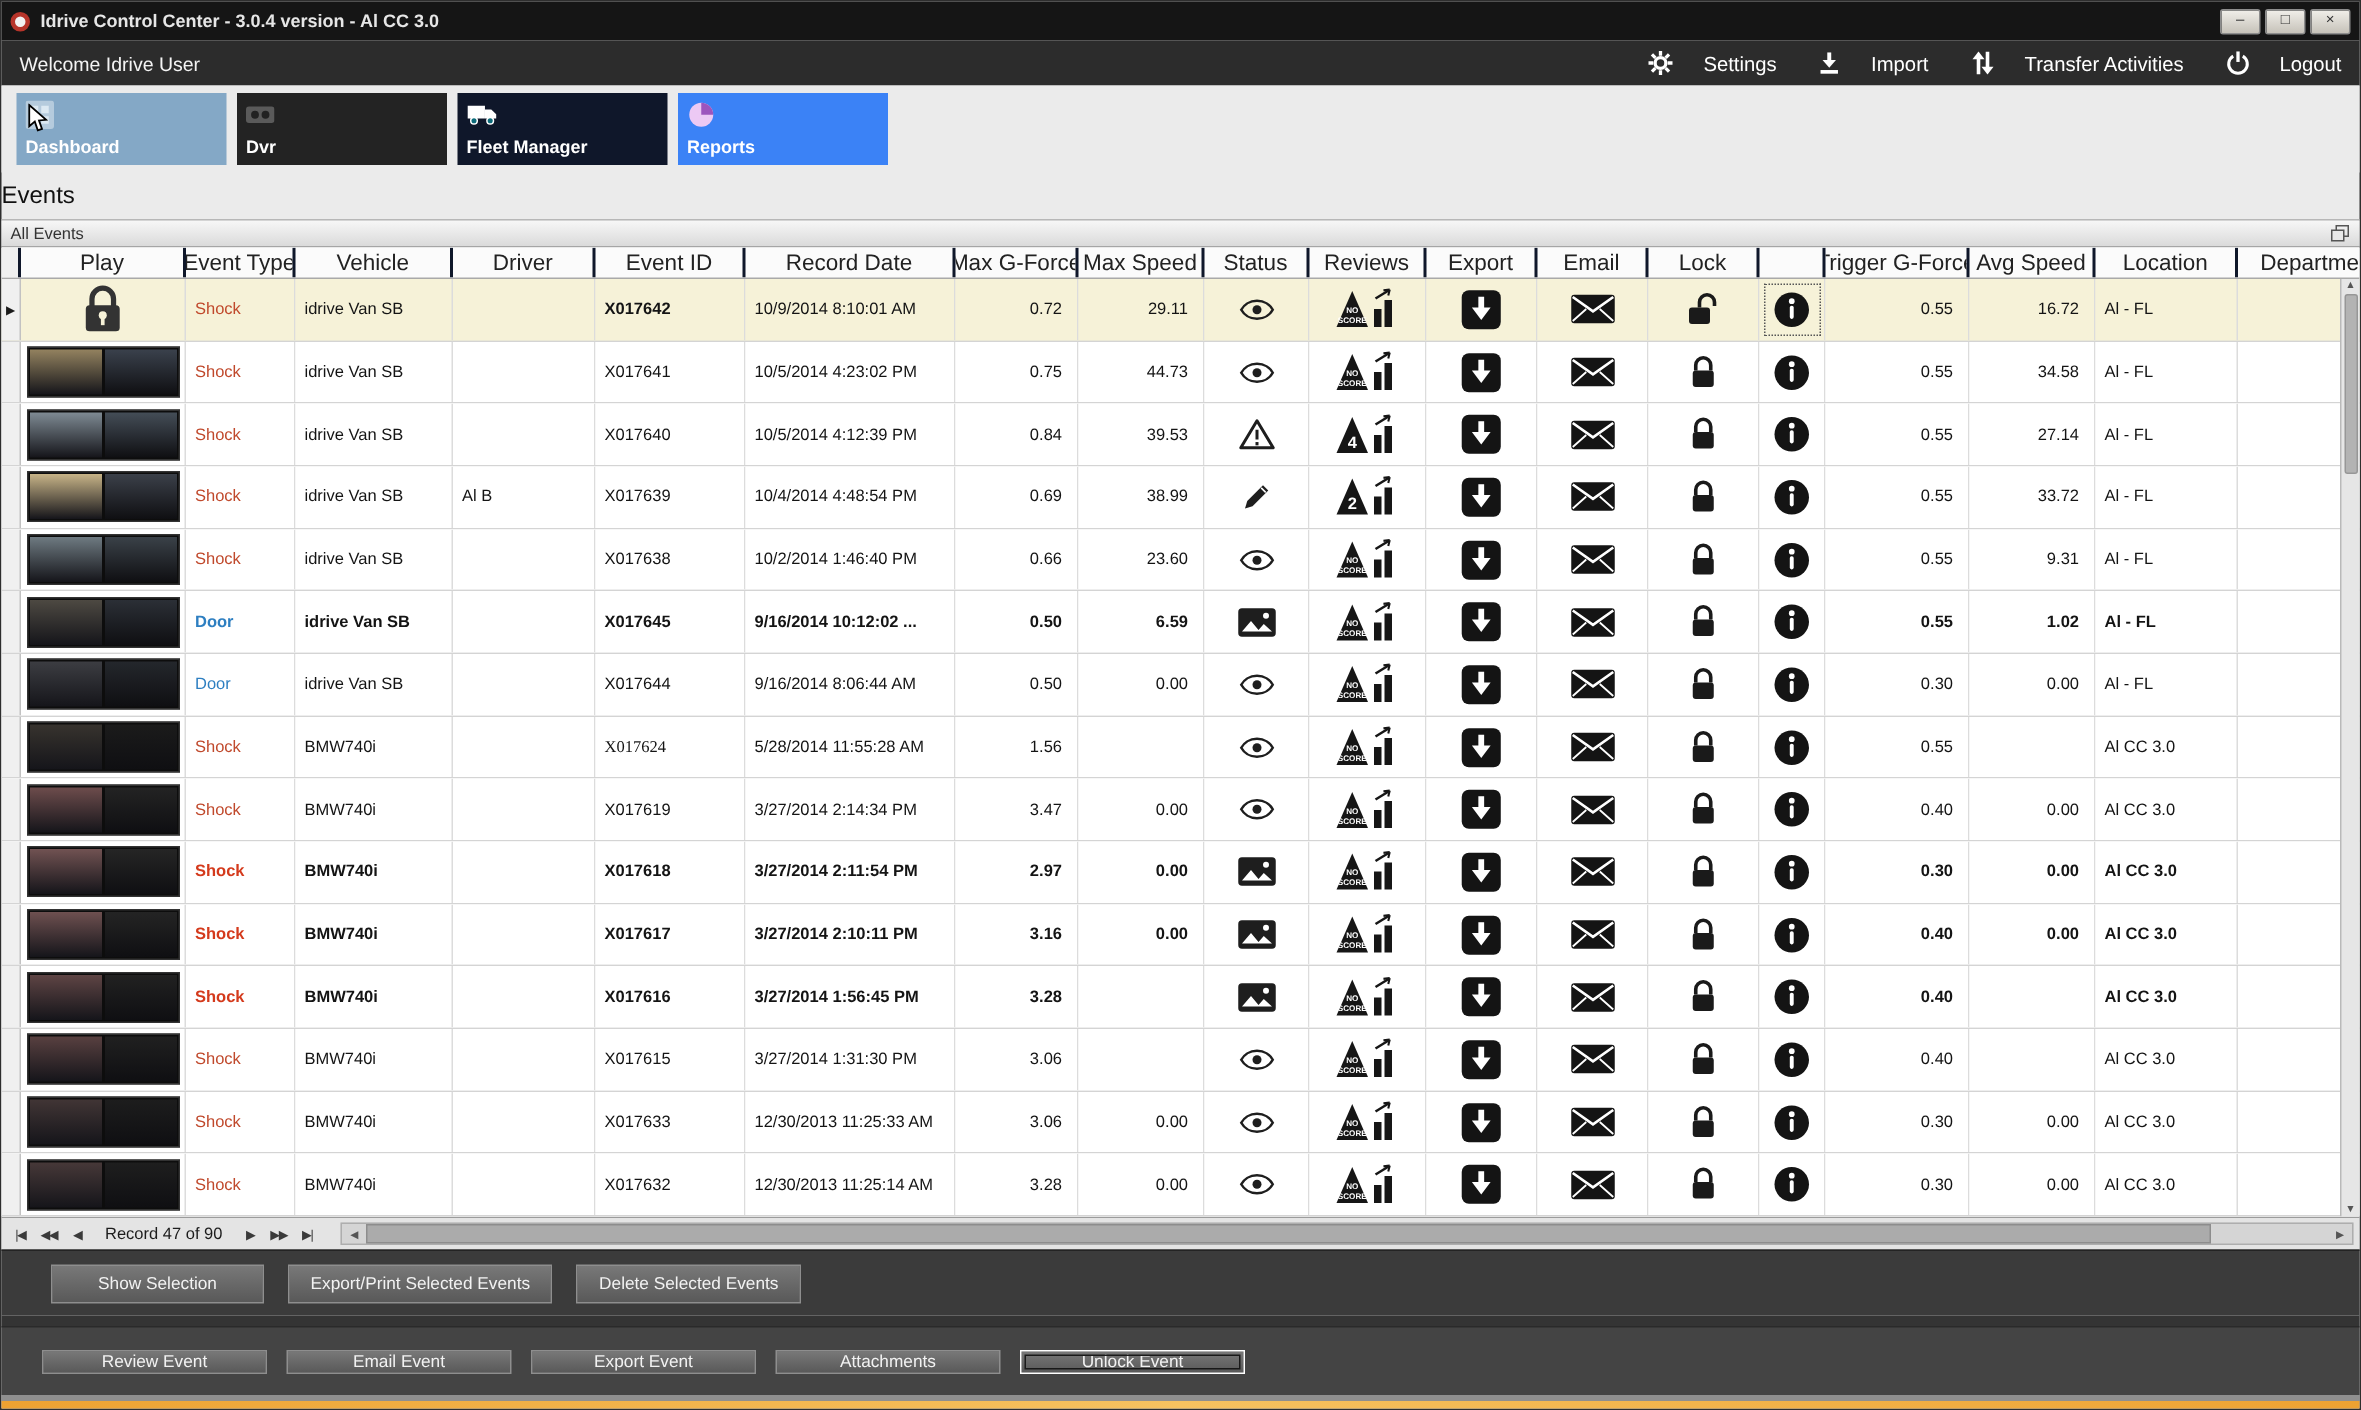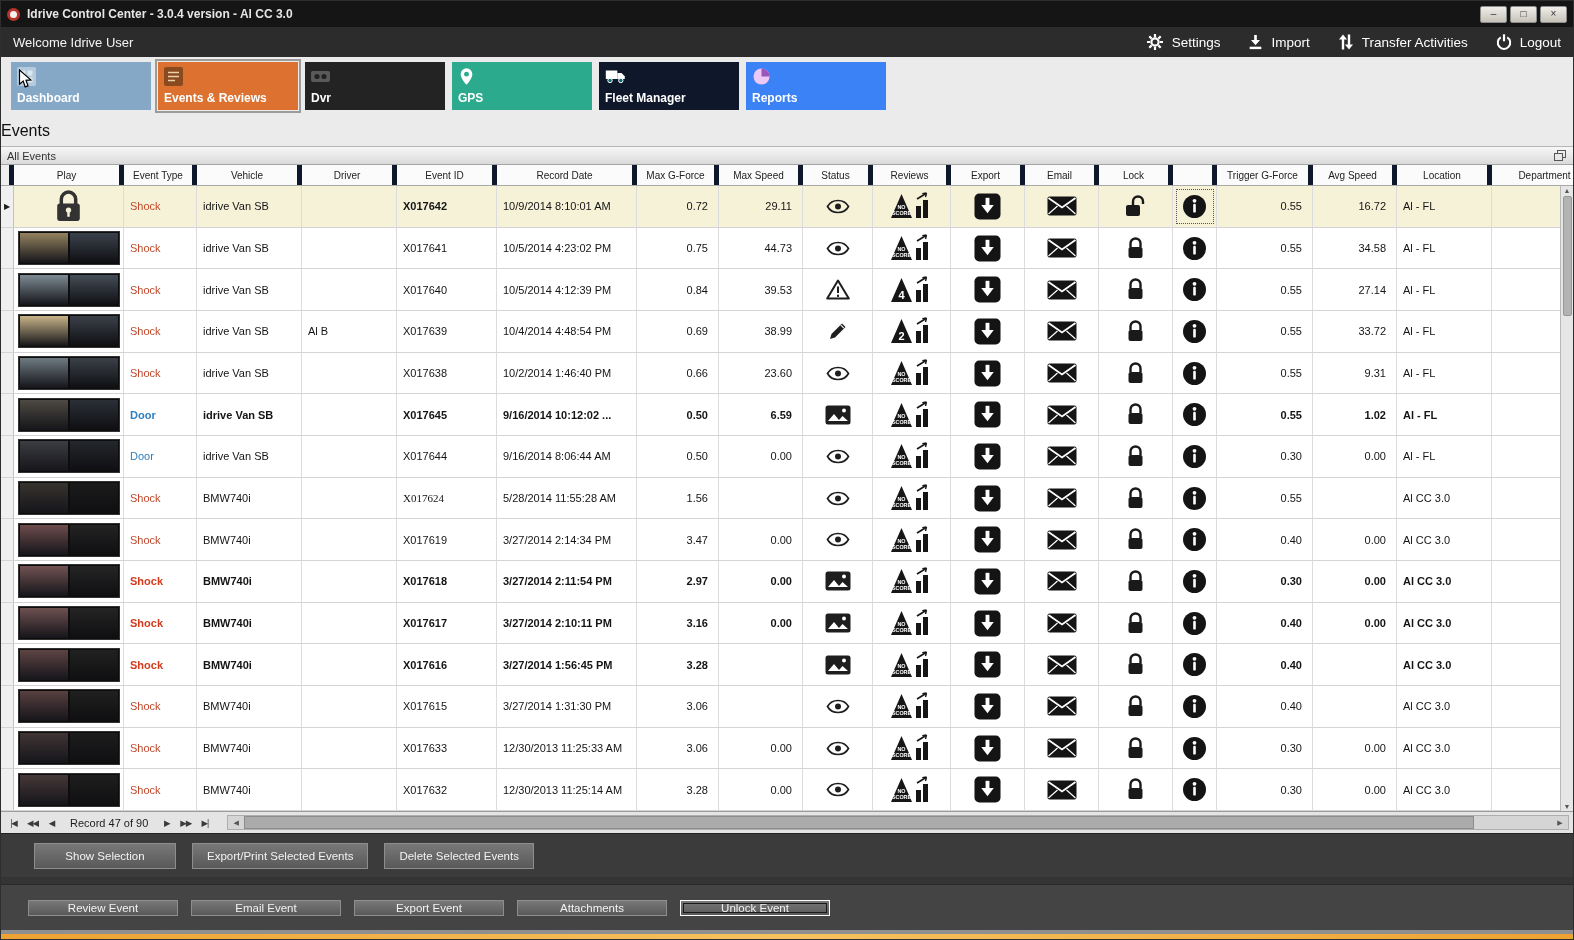--- a/index.html
+++ b/index.html
@@ -11,41 +11,41 @@
   .titlebar{height:26px;background:#151515;display:flex;align-items:center;padding:0 6px;flex:none}
   .app-icon{width:13px;height:13px;border-radius:50%;background:#f2f2f2;border:3px solid #b6342a;margin-right:7px;flex:none}
   .title-text{color:#e6e6e6;font-size:12px;font-weight:bold;flex:1;white-space:nowrap;overflow:hidden}
   .win-controls{display:flex;align-items:center}
   .win-btn{display:inline-flex;align-items:center;justify-content:center;width:27px;height:17px;background:linear-gradient(#f0eee9,#c6c2b9);border:1px solid #8d8d8d;border-radius:2px;font-size:10px;color:#333;margin-left:3px;cursor:pointer;line-height:1}
 
   
   .appheader{height:30px;background:#2c2c2c;display:flex;align-items:center;padding:0 12px;flex:none;color:#fff}
   .welcome{font-size:13px;color:#f4f4f4}
   .header-actions{margin-left:auto;display:flex;gap:28px;align-items:center}
-  .h-action{display:flex;align-items:center;gap:8px;cursor:pointer;font-size:13.5px;color:#fff;white-space:nowrap}
+  .h-action{display:flex;align-items:center;gap:20px;cursor:pointer;font-size:13.5px;color:#fff;white-space:nowrap}
   .h-ico{line-height:0;display:inline-flex}
 
   
   .tiles{height:58px;background:#ebebeb;display:flex;align-items:center;gap:7px;padding-left:10px;flex:none}
   .tile{width:140px;height:48px;position:relative;cursor:pointer;flex:none}
   .tile.active{outline:2px solid #9c9c9c;outline-offset:1px}
   .ticon{position:absolute;top:5px;left:6px;line-height:0}
   .tlabel{position:absolute;left:6px;bottom:5px;color:#fff;font-weight:bold;font-size:12px;white-space:nowrap}
   .cursor{position:absolute;top:7px;left:7px;line-height:0;z-index:5}
 
   
   .page-title-row{height:31px;display:flex;align-items:center;flex:none}
   .page-title{font-size:16px;color:#111}
   .group-bar{height:19px;background:linear-gradient(#f7f7f7,#dadada);border-top:1px solid #b7b7b7;border-bottom:1px solid #a5a5a5;display:flex;align-items:center;padding:0 6px;font-size:11px;color:#333;flex:none}
   .restore-icon{margin-left:auto;line-height:0;cursor:pointer}
 
   
   .grid{flex:1;display:flex;flex-direction:column;background:#fff;position:relative;min-height:0;overflow:hidden}
   .grid-header{height:21px;display:flex;background:#fbfbfb;border-bottom:1px solid #a9a9a9;flex:none;overflow:hidden}
-  .hc{border-right:5px solid #0f172a;font-size:10px;color:#222;display:flex;align-items:center;justify-content:center;overflow:hidden;white-space:nowrap;cursor:pointer;flex:none}
+  .hc{border-right:2px solid #0f172a;font-size:15px;color:#222;display:flex;align-items:center;justify-content:center;overflow:hidden;white-space:nowrap;cursor:pointer;flex:none}
   .hc.ind{width:13px;background:#efefef;cursor:default}
   .grid-body{flex:1;display:flex;flex-direction:column;min-height:0;overflow:hidden}
   .row{flex:1;display:flex;background:#fff;border-bottom:1px solid #d4d4d4;min-height:0;cursor:pointer;overflow:hidden}
   .row.selected{background:#f6f2d8}
   .row.selected .c{background:#f6f2d8}
   .row .c{border-right:1px solid #dcdcdc;display:flex;align-items:center;font-size:11px;color:#141414;overflow:hidden;white-space:nowrap;flex:none;background:#fff}
   .row .c.ind{width:13px;background:#f0f0f0;border-right:1px solid #c2c2c2;justify-content:center;font-size:8px;color:#1a1a1a;padding:0}
   .row.bold .c{font-weight:bold}
   .c.txt{padding-left:6px}
   .c.num{justify-content:flex-end;padding-right:10px}
@@ -145,41 +145,27 @@
       <div class="tile" style="background:#84a8c6">
         <span class="ticon"><svg width="19" height="19" viewBox="0 0 19 19">
             <rect width="19" height="19" rx="2" fill="rgba(255,255,255,0.4)"></rect>
             <path d="M3.5 3.5h5v5h-5zM10.5 3.5h5v5h-5zM3.5 10.5h5v5h-5zM10.5 10.5h5v5h-5z" fill="#dce9f2"></path>
           </svg></span>
         <span class="tlabel">Dashboard</span>
         <span class="cursor"><svg width="14" height="20" viewBox="0 0 14 20">
             <path d="M1.5 1v14.2l3.7-3.1 2 5.8 2.8-1-2-5.6 4.8-.4z" fill="#fff" stroke="#000" stroke-width="1.2"></path>
           </svg></span>
       </div>
-      <div class="tile active" style="background:#dd7230">
-        <span class="ticon"><svg width="19" height="19" viewBox="0 0 19 19">
-            <rect width="19" height="19" rx="2" fill="#8a4a1f"></rect>
-            <path d="M4 5.5h11M4 9.5h11M4 13.5h7" stroke="#eccfad" stroke-width="1.7"></path>
-          </svg></span>
-        <span class="tlabel">Events &amp; Reviews</span>
-      </div>
       <div class="tile" style="background:#232323">
         <span class="ticon"><svg width="19" height="19" viewBox="0 0 19 19">
             <rect x="0" y="4" width="19" height="11" rx="2" fill="#5a5a5a"></rect>
             <circle cx="6" cy="9.5" r="2.6" fill="#222"></circle>
             <circle cx="13" cy="9.5" r="2.6" fill="#222"></circle>
           </svg></span>
         <span class="tlabel">Dvr</span>
-      </div>
-      <div class="tile" style="background:#2baa8d">
-        <span class="ticon"><svg width="17" height="19" viewBox="0 0 18 19">
-            <path d="M9 .8a6.2 6.2 0 0 1 6.2 6.2C15.2 11.6 9 18.2 9 18.2S2.8 11.6 2.8 7A6.2 6.2 0 0 1 9 .8z" fill="#fff"></path>
-            <circle cx="9" cy="7" r="2.6" fill="#2baa8d"></circle>
-          </svg></span>
-        <span class="tlabel">GPS</span>
       </div>
       <div class="tile" style="background:#0f172a">
         <span class="ticon"><svg width="21" height="17" viewBox="0 0 21 17">
             <rect x="0.8" y="3.5" width="11.5" height="8.5" fill="#fff"></rect>
             <path d="M12.3 6h4.2l3.3 3.2V12h-7.5z" fill="#fff"></path>
             <circle cx="5" cy="13.5" r="2.2" fill="#0d6b7a" stroke="#fff"></circle>
             <circle cx="15.8" cy="13.5" r="2.2" fill="#0d6b7a" stroke="#fff"></circle>
           </svg></span>
         <span class="tlabel">Fleet Manager</span>
       </div>

